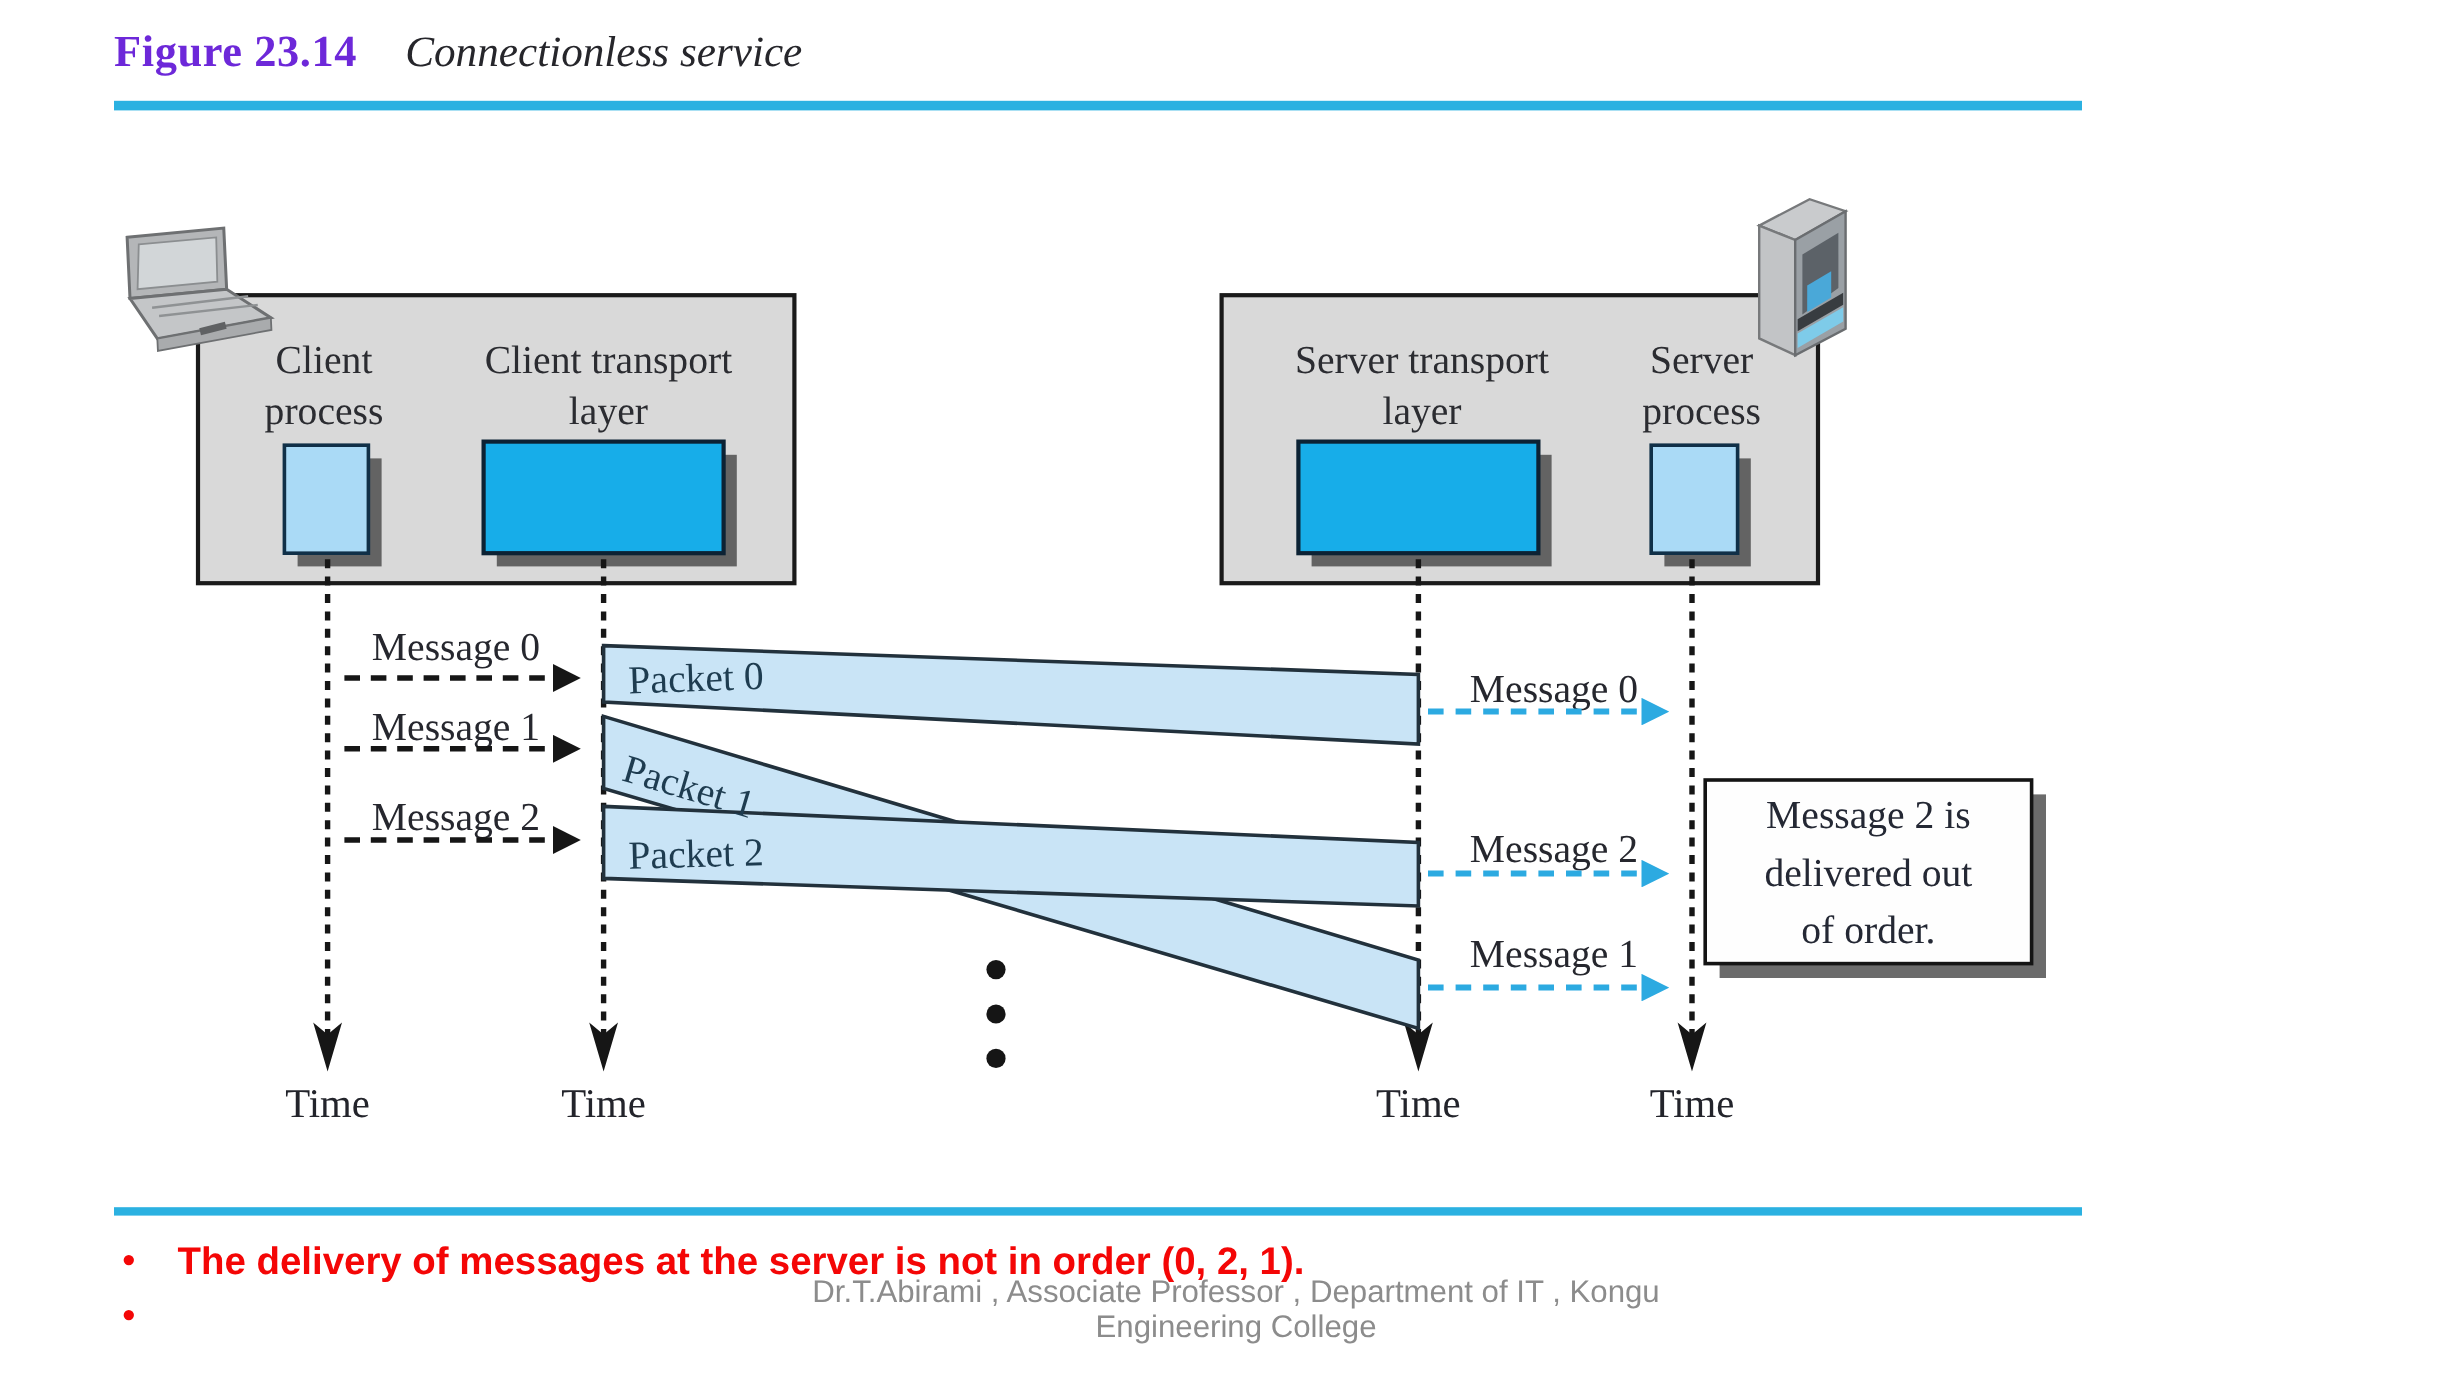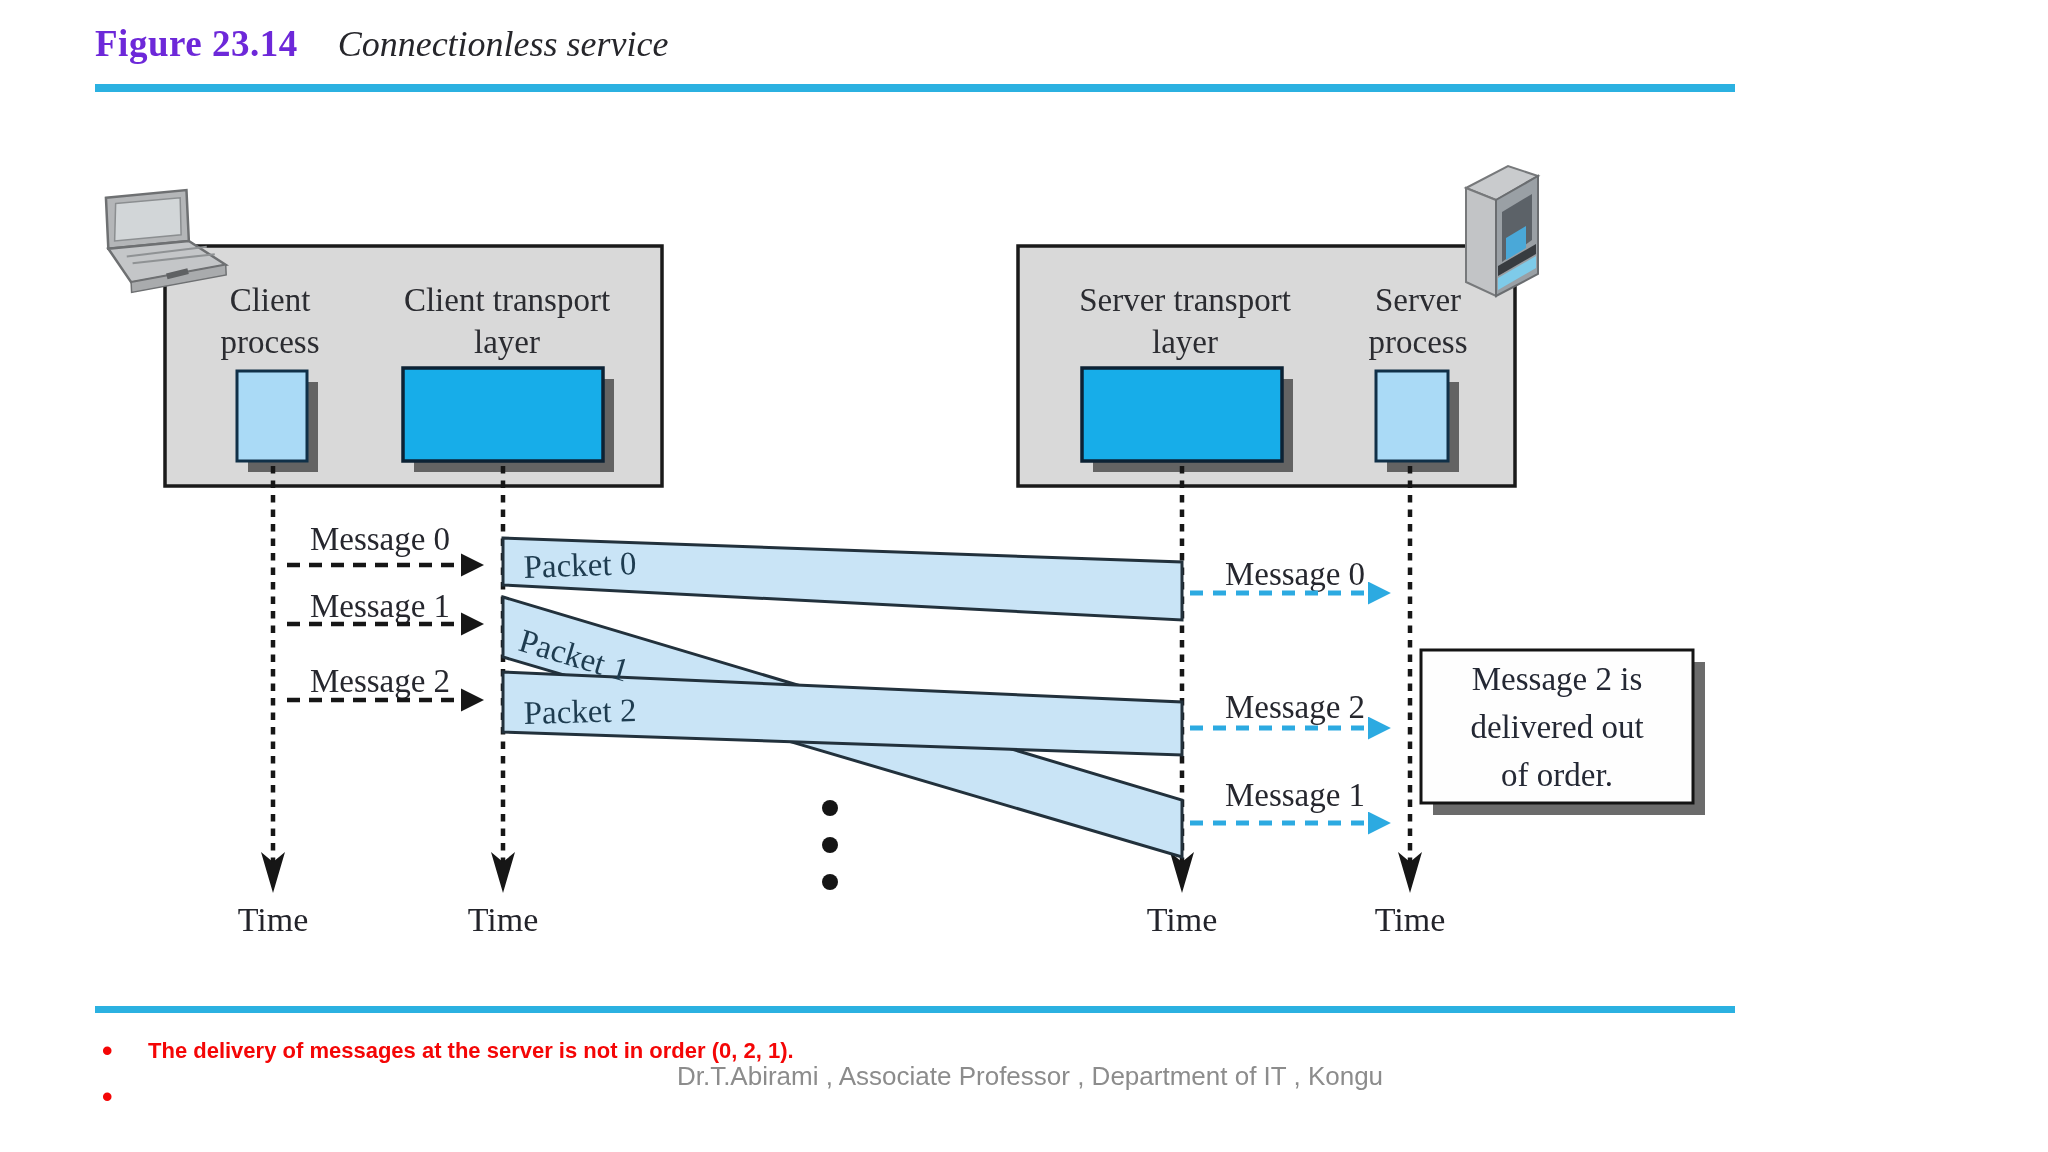--- a/index.html
+++ b/index.html
@@ -18,21 +18,21 @@
   .pkt{font-size:33px;fill:#1e3c50;}
   .time-lbl{font-size:34px;fill:#23242b;text-anchor:middle;}
   .note-t{font-size:33px;fill:#242834;text-anchor:middle;}
   .watermark{position:absolute;left:530px;top:1062px;width:1000px;text-align:center;z-index:1;
              font-family:"Liberation Sans","DejaVu Sans",sans-serif;font-size:26px;
              color:#8c8c8c;line-height:29px;}
   .bullets{position:absolute;left:102px;top:1030px;z-index:2;
            font-family:"Liberation Sans","DejaVu Sans",sans-serif;}
   .bullet-row{display:flex;align-items:flex-start;height:46px;}
   .bullet-marker{width:46px;color:#f40606;font-size:30px;font-weight:bold;line-height:42px;}
-  .bullet-text{color:#f40606;font-size:22px;font-weight:bold;line-height:42px;white-space:nowrap;text-align:right;}
+  .bullet-text{color:#f40606;font-size:32px;font-weight:bold;line-height:42px;white-space:nowrap;text-align:right;}
 </style>
 </head>
 <body>
 
 <div id="canvas">
 
   <div class="title-row">
     <span class="fig-label">Figure 23.14</span><span class="fig-caption">Connectionless service</span>
   </div>
   <div class="rule top"></div>
@@ -140,20 +140,21 @@
     <rect x="1421" y="650" width="272" height="153" fill="#fefefe" stroke="#141414" stroke-width="3"></rect>
     <text class="note-t" x="1557" y="690">Message 2 is</text>
     <text class="note-t" x="1557" y="738">delivered out</text>
     <text class="note-t" x="1557" y="786">of order.</text>
   </svg>
 
   <div class="rule bottom"></div>
 
   <div class="watermark">
     <div>Dr.T.Abirami , Associate Professor , Department of IT , Kongu</div>
+    <div>Engineering College</div>
   </div>
 
   <div class="bullets">
     <div class="bullet-row">
       <span class="bullet-marker">•</span>
       <span class="bullet-text">The delivery of messages at the server is not in order (0, 2, 1).</span>
     </div>
     <div class="bullet-row">
       <span class="bullet-marker">•</span>
     </div>

